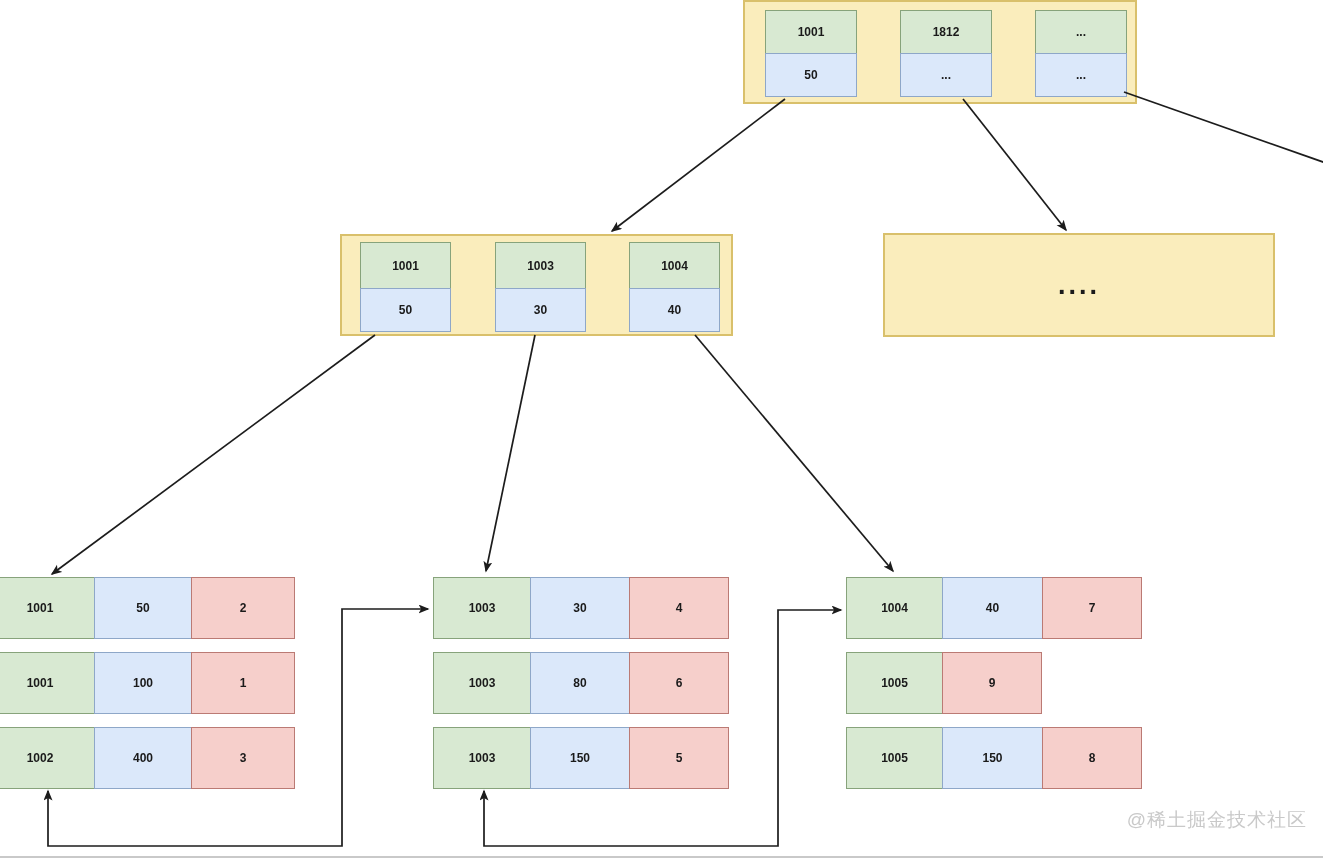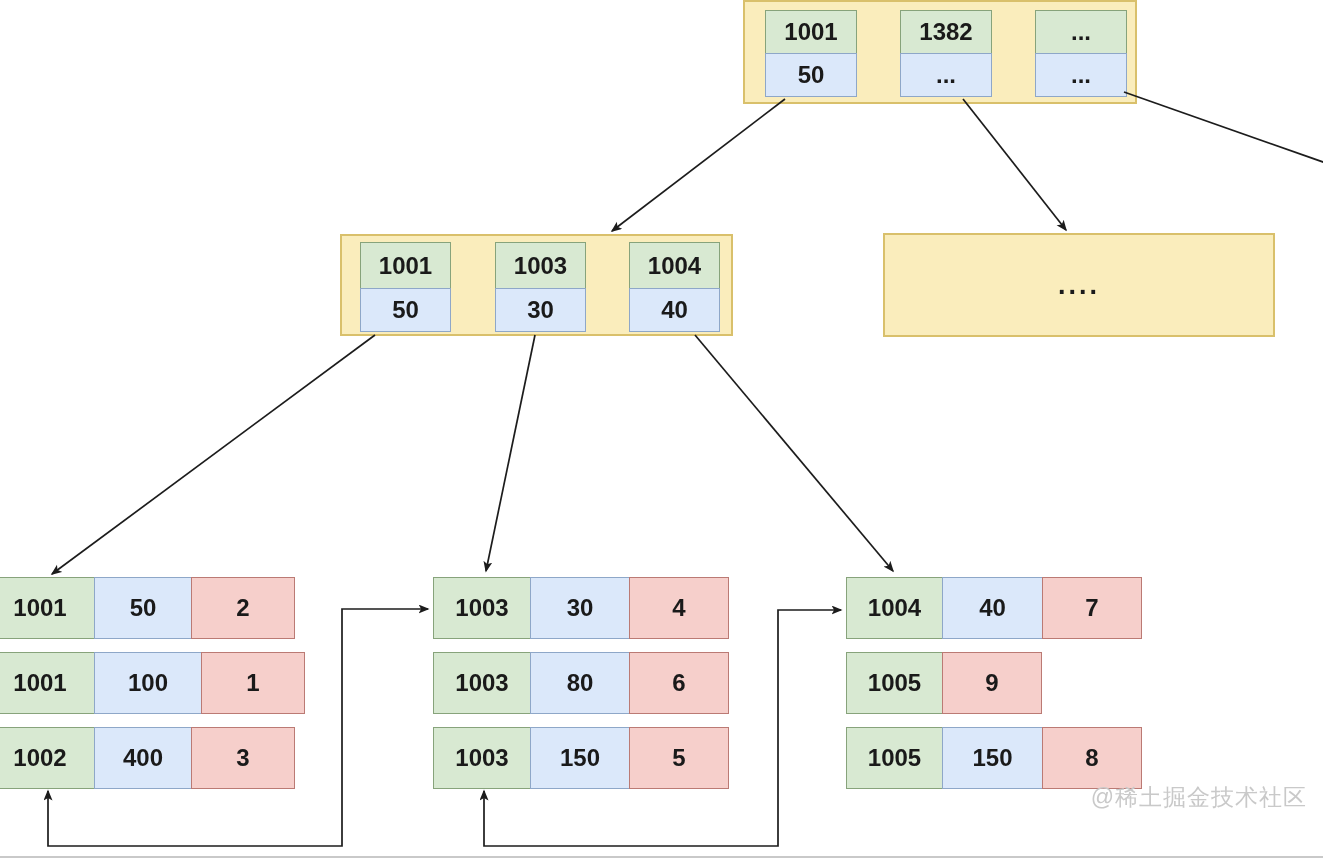--- a/index.html
+++ b/index.html
@@ -17,42 +17,42 @@
     position:absolute;
     background:var(--node-fill,#FAEDBA);
     border:2px solid var(--node-border,#D9C06B);
     box-sizing:border-box;
     z-index:1;
   }
   .pair{position:absolute;}
   .cell{
     box-sizing:border-box;
     display:flex;align-items:center;justify-content:center;
-    font-weight:bold;font-size:24px;
+    font-weight:bold;font-size:12px;
     color:var(--text,#1a1a1a);
     line-height:1;
   }
   .key{background:var(--key-fill,#D8E9D2);border:1px solid var(--key-border,#86A37A);}
   .ptr{background:var(--ptr-fill,#DBE8FA);border:1px solid var(--ptr-border,#8EA7C8);margin-top:-1px;}
   .collapsed{display:flex;align-items:center;justify-content:center;}
   .collapsed .dots{
     font-weight:bold;font-size:27px;letter-spacing:3px;
     color:var(--text,#1a1a1a);
   }
   .leaf-row{position:absolute;display:flex;z-index:2;}
   .leaf-row .cell{height:100%;margin:0;}
   .leaf-row .cell + .cell{margin-left:-1px;}
   .data{background:var(--data-fill,#F6CFCB);border:1px solid var(--data-border,#BB7A74);}
   .baseline{
     position:absolute;left:0;top:856px;width:100%;height:2px;
     background:var(--baseline,#c9c9c9);z-index:0;
   }
   .watermark{
-    position:absolute;top:782px;right:16px;
-    font-size:23px;letter-spacing:1px;
+    position:absolute;top:807px;right:16px;
+    font-size:19px;letter-spacing:1px;
     color:var(--watermark-color,#c9c9c9);
     z-index:6;
   }
 </style>
 </head>
 <body>
 
 <div id="canvas">
   <svg id="arrows" width="1323" height="865" viewBox="0 0 1323 865">
     <defs>
@@ -73,21 +73,21 @@
       <path d="M484,791 L484,846 L778,846 L778,610 L841,610" class="arrow-line" marker-end="url(#ah)" marker-start="url(#ahs)"></path>
     </svg>
 
   <div id="nodes">
       <div class="node" style="left: 743px; top: 0px; width: 394px; height: 104px;">
         <div class="pair" style="left: 20px; top: 8px; width: 92px;">
           <div class="cell key" style="height: 44px;">1001</div>
           <div class="cell ptr" style="height: 44px;">50</div>
         </div>
         <div class="pair" style="left: 155px; top: 8px; width: 92px;">
-          <div class="cell key" style="height: 44px;">1382</div>
+          <div class="cell key" style="height: 44px;">1812</div>
           <div class="cell ptr" style="height: 44px;">...</div>
         </div>
         <div class="pair" style="left: 290px; top: 8px; width: 92px;">
           <div class="cell key" style="height: 44px;">...</div>
           <div class="cell ptr" style="height: 44px;">...</div>
         </div>
       </div>
       <div class="node" style="left: 340px; top: 234px; width: 393px; height: 102px;">
         <div class="pair" style="left: 18px; top: 6px; width: 91px;">
           <div class="cell key" style="height: 47px;">1001</div>
@@ -105,21 +105,21 @@
       <div class="node collapsed" style="left: 883px; top: 233px; width: 392px; height: 104px;">
         <div class="dots">....</div>
       </div>
       <div class="leaf-row" style="left: -15px; top: 577px; height: 62px;">
         <div class="cell key" style="width: 110px;">1001</div>
         <div class="cell ptr" style="width: 98px;">50</div>
         <div class="cell data" style="width: 104px;">2</div>
       </div>
       <div class="leaf-row" style="left: -15px; top: 652px; height: 62px;">
         <div class="cell key" style="width: 110px;">1001</div>
-        <div class="cell ptr" style="width: 108px;">100</div>
+        <div class="cell ptr" style="width: 98px;">100</div>
         <div class="cell data" style="width: 104px;">1</div>
       </div>
       <div class="leaf-row" style="left: -15px; top: 727px; height: 62px;">
         <div class="cell key" style="width: 110px;">1002</div>
         <div class="cell ptr" style="width: 98px;">400</div>
         <div class="cell data" style="width: 104px;">3</div>
       </div>
       <div class="leaf-row" style="left: 433px; top: 577px; height: 62px;">
         <div class="cell key" style="width: 98px;">1003</div>
         <div class="cell ptr" style="width: 100px;">30</div>

